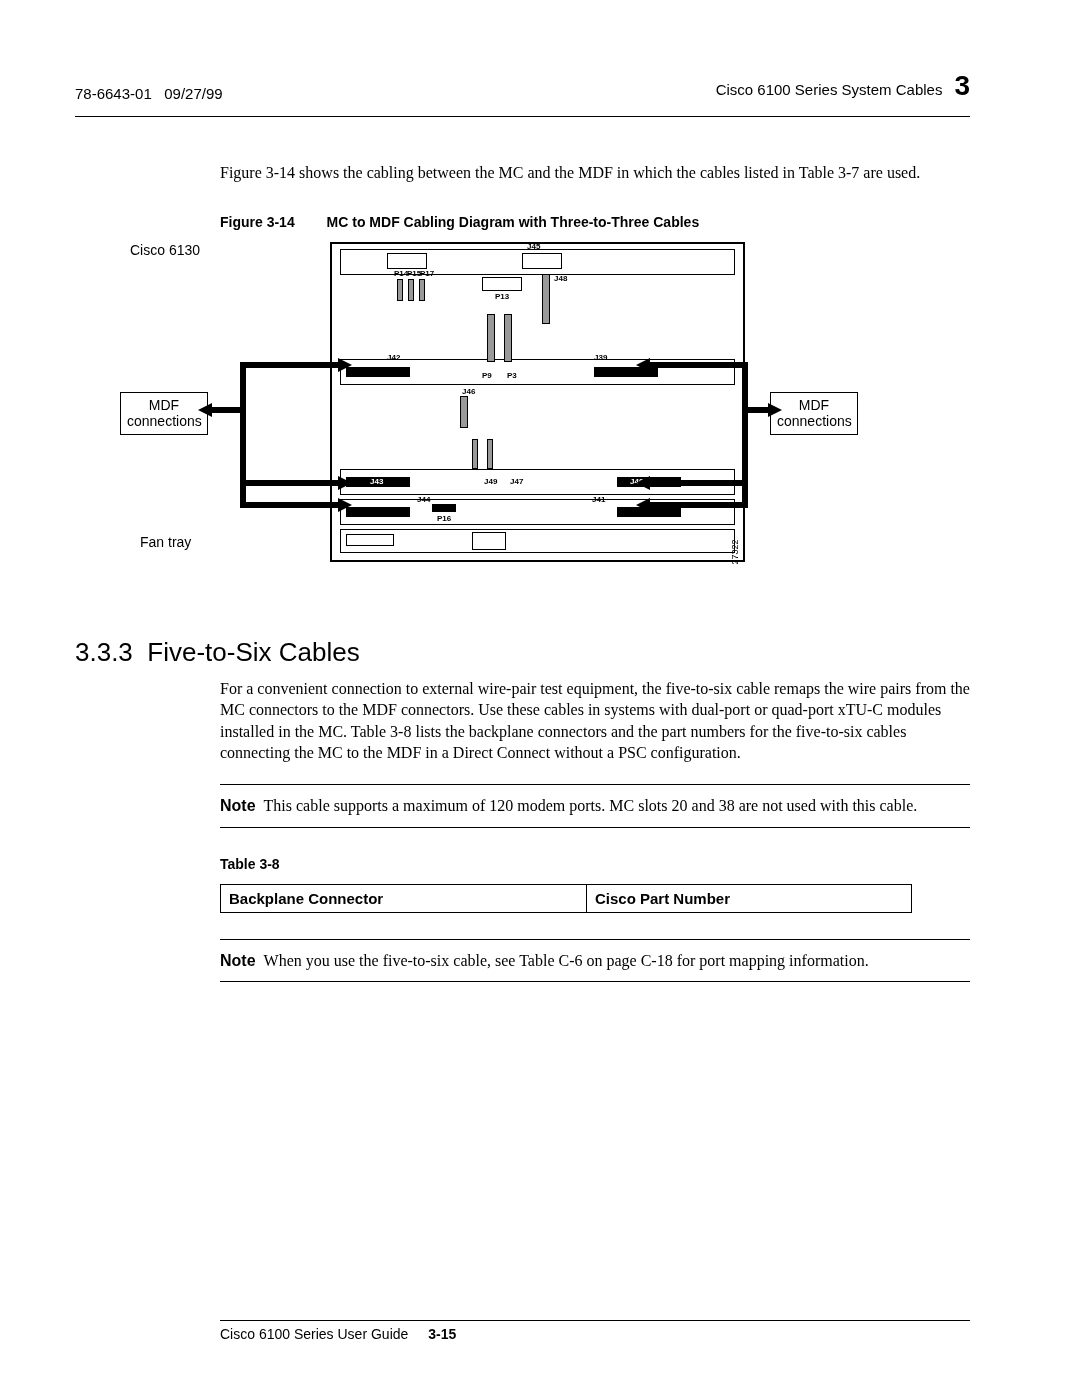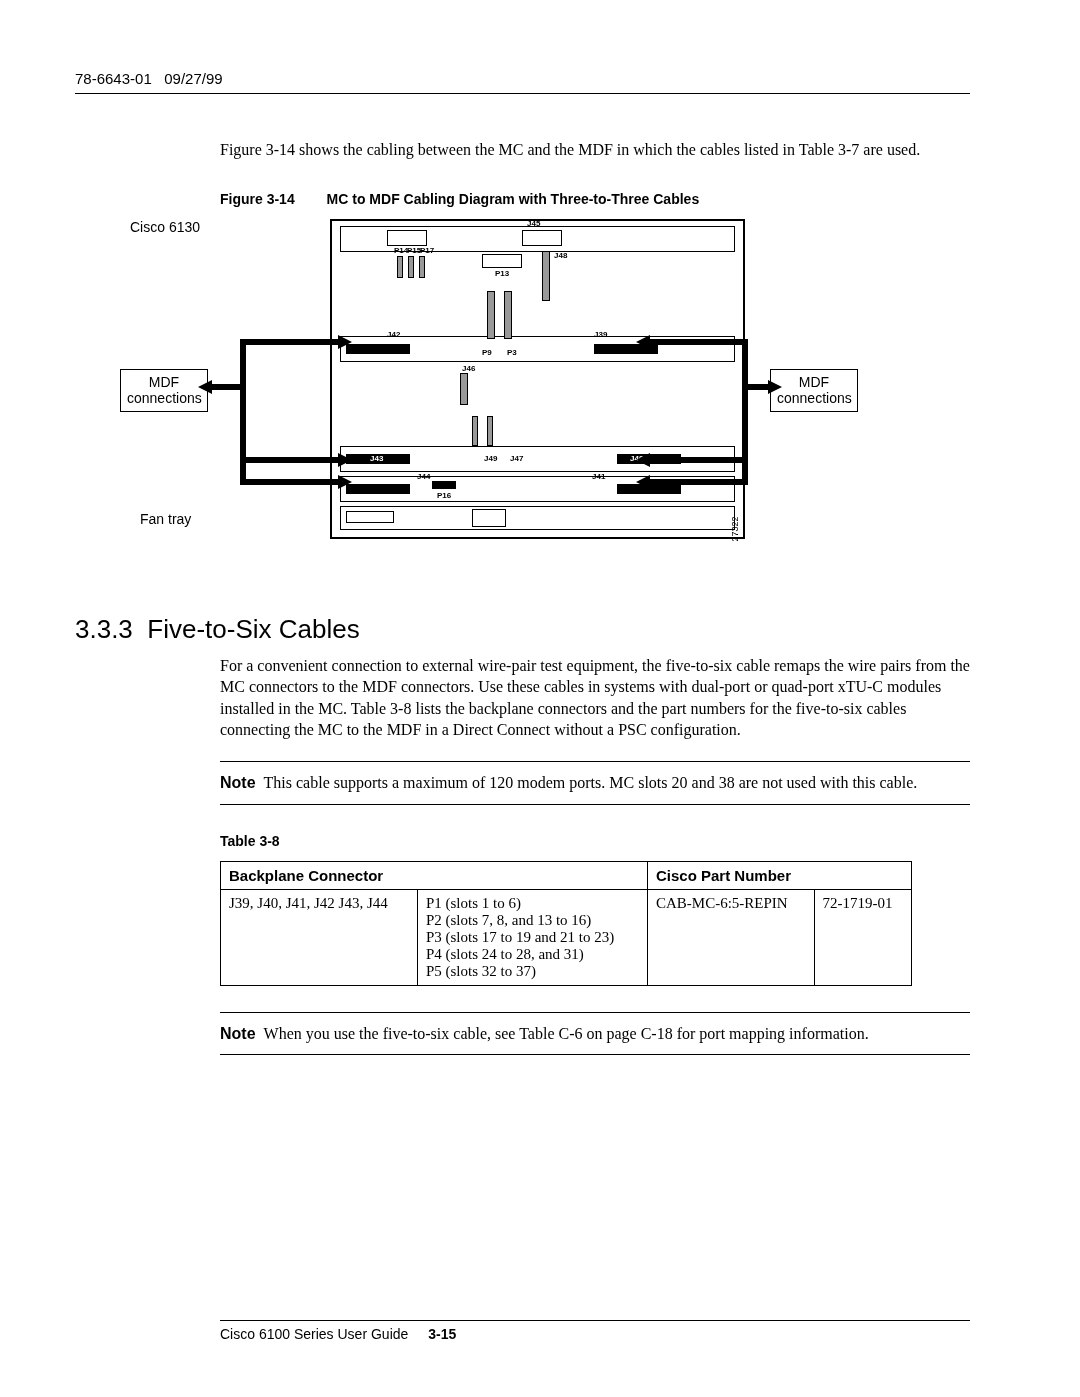--- a/index.html
+++ b/index.html
@@ -10,21 +10,21 @@
     width: 1080px;
     height: 1397px;
     position: relative;
     padding: 70px 110px 60px 75px;
   }
   .header {
     display: flex;
     justify-content: space-between;
     align-items: flex-end;
     border-bottom: 1px solid #000;
-    padding-bottom: 6px;
+    padding-bottom: 14px;
     font-family: Arial, Helvetica, sans-serif;
     font-size: 15px;
   }
   .header-right { display: flex; align-items: baseline; gap: 12px; }
   .chapter-num { font-size: 28px; font-weight: bold; }
   .intro-para {
     margin: 45px 0 30px 145px;
     font-size: 16px;
     line-height: 1.35;
   }
@@ -174,20 +174,24 @@
     transform: rotate(-90deg);
   }
 </style>
 </head>
 <body>
 
 <div class="header">
   <div>
     <span>78-6643-01</span>&nbsp;&nbsp;
     <span>09/27/99</span>
+  </div>
+  <div class="header-right">
+    <span>Cisco 6100 Series System Cables</span>
+    <span class="chapter-num">3</span>
   </div>
 </div>
 
 <p class="intro-para">Figure 3-14 shows the cabling between the MC and the MDF in which the cables listed in Table 3-7 are used.</p>
 
 <div class="figure-caption">
   <b>Figure 3-14</b>
   <b>MC to MDF Cabling Diagram with Three-to-Three Cables</b>
 </div>
 
@@ -296,30 +300,20 @@
 <div class="table-caption">
   <span class="tlabel">Table 3-8</span>
 </div>
 
 <table class="data-table">
   <tbody>
       <tr>
     <th colspan="2">Backplane Connector</th>
     <th colspan="2">Cisco Part Number</th>
   </tr>
-  <tr>
-    <td style="white-space:pre-line;">J39, J40, J41, J42 J43, J44</td>
-    <td style="white-space:pre-line;">P1 (slots 1 to 6)
-P2 (slots 7, 8, and 13 to 16)
-P3 (slots 17 to 19 and 21 to 23)
-P4 (slots 24 to 28, and 31)
-P5 (slots 32 to 37)</td>
-    <td>CAB-MC-6:5-REPIN</td>
-    <td>72-1719-01</td>
-  </tr>
 </tbody>
   </table>
 
 <div style="height:26px;"></div>
 
 <div class="note-block">
   <b>Note</b>&nbsp;&nbsp;<span>When you use the five-to-six cable, see Table C-6 on page C-18 for port mapping information.</span>
 </div>
 
 <div class="footer">

